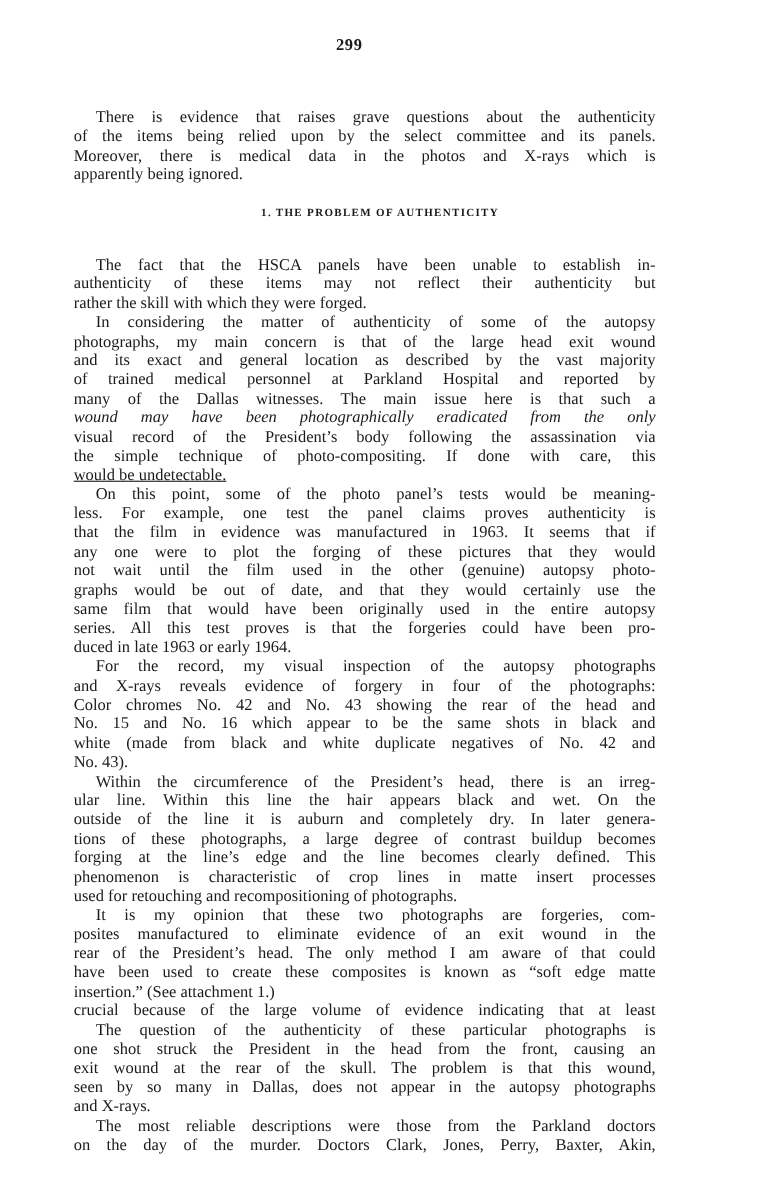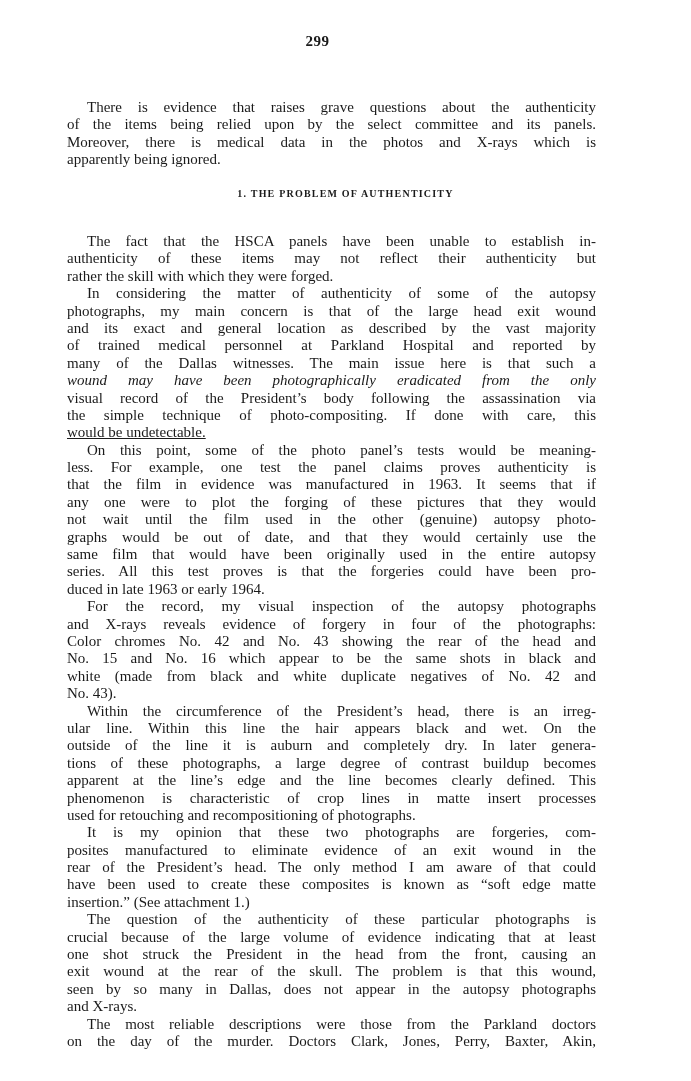--- a/index.html
+++ b/index.html
@@ -58,29 +58,29 @@
     <div class="line indent"><span class="t" style="width: 100%;">For the record, my visual inspection of the autopsy photographs</span></div>
     <div class="line"><span class="t" style="width: 100%;">and X-rays reveals evidence of forgery in four of the photographs:</span></div>
     <div class="line"><span class="t" style="width: 100%;">Color chromes No. 42 and No. 43 showing the rear of the head and</span></div>
     <div class="line"><span class="t" style="width: 100%;">No. 15 and No. 16 which appear to be the same shots in black and</span></div>
     <div class="line"><span class="t" style="width: 100%;">white (made from black and white duplicate negatives of No. 42 and</span></div>
     <div class="line last"><span class="t" style="width: 100%;">No. 43).</span></div>
     <div class="line indent"><span class="t" style="width: 100%;">Within the circumference of the President’s head, there is an irreg-</span></div>
     <div class="line"><span class="t" style="width: 100%;">ular line. Within this line the hair appears black and wet. On the</span></div>
     <div class="line"><span class="t" style="width: 100%;">outside of the line it is auburn and completely dry. In later genera-</span></div>
     <div class="line"><span class="t" style="width: 100%;">tions of these photographs, a large degree of contrast buildup becomes</span></div>
-    <div class="line"><span class="t" style="width: 100%;">apparent at the line’s edge and the line becomes clearly defined. This</span></div>
+    <div class="line"><span class="t" style="width: 100%;">forging at the line’s edge and the line becomes clearly defined. This</span></div>
     <div class="line"><span class="t" style="width: 100%;">phenomenon is characteristic of crop lines in matte insert processes</span></div>
     <div class="line last"><span class="t" style="width: 100%;">used for retouching and recompositioning of photographs.</span></div>
     <div class="line indent"><span class="t" style="width: 100%;">It is my opinion that these two photographs are forgeries, com-</span></div>
     <div class="line"><span class="t" style="width: 100%;">posites manufactured to eliminate evidence of an exit wound in the</span></div>
     <div class="line"><span class="t" style="width: 100%;">rear of the President’s head. The only method I am aware of that could</span></div>
     <div class="line"><span class="t" style="width: 100%;">have been used to create these composites is known as “soft edge matte</span></div>
     <div class="line last"><span class="t" style="width: 100%;">insertion.” (See attachment 1.)</span></div>
+    <div class="line"><span class="t" style="width: 100%;">crucial because of the large volume of evidence indicating that at least</span></div>
     <div class="line indent"><span class="t" style="width: 100%;">The question of the authenticity of these particular photographs is</span></div>
-    <div class="line"><span class="t" style="width: 100%;">crucial because of the large volume of evidence indicating that at least</span></div>
     <div class="line"><span class="t" style="width: 100%;">one shot struck the President in the head from the front, causing an</span></div>
     <div class="line"><span class="t" style="width: 100%;">exit wound at the rear of the skull. The problem is that this wound,</span></div>
     <div class="line"><span class="t" style="width: 100%;">seen by so many in Dallas, does not appear in the autopsy photographs</span></div>
     <div class="line last"><span class="t" style="width: 100%;">and X-rays.</span></div>
     <div class="line indent"><span class="t" style="width: 100%;">The most reliable descriptions were those from the Parkland doctors</span></div>
     <div class="line"><span class="t" style="width: 100%;">on the day of the murder. Doctors Clark, Jones, Perry, Baxter, Akin,</span></div>
   </div>
 
 </body></html>

